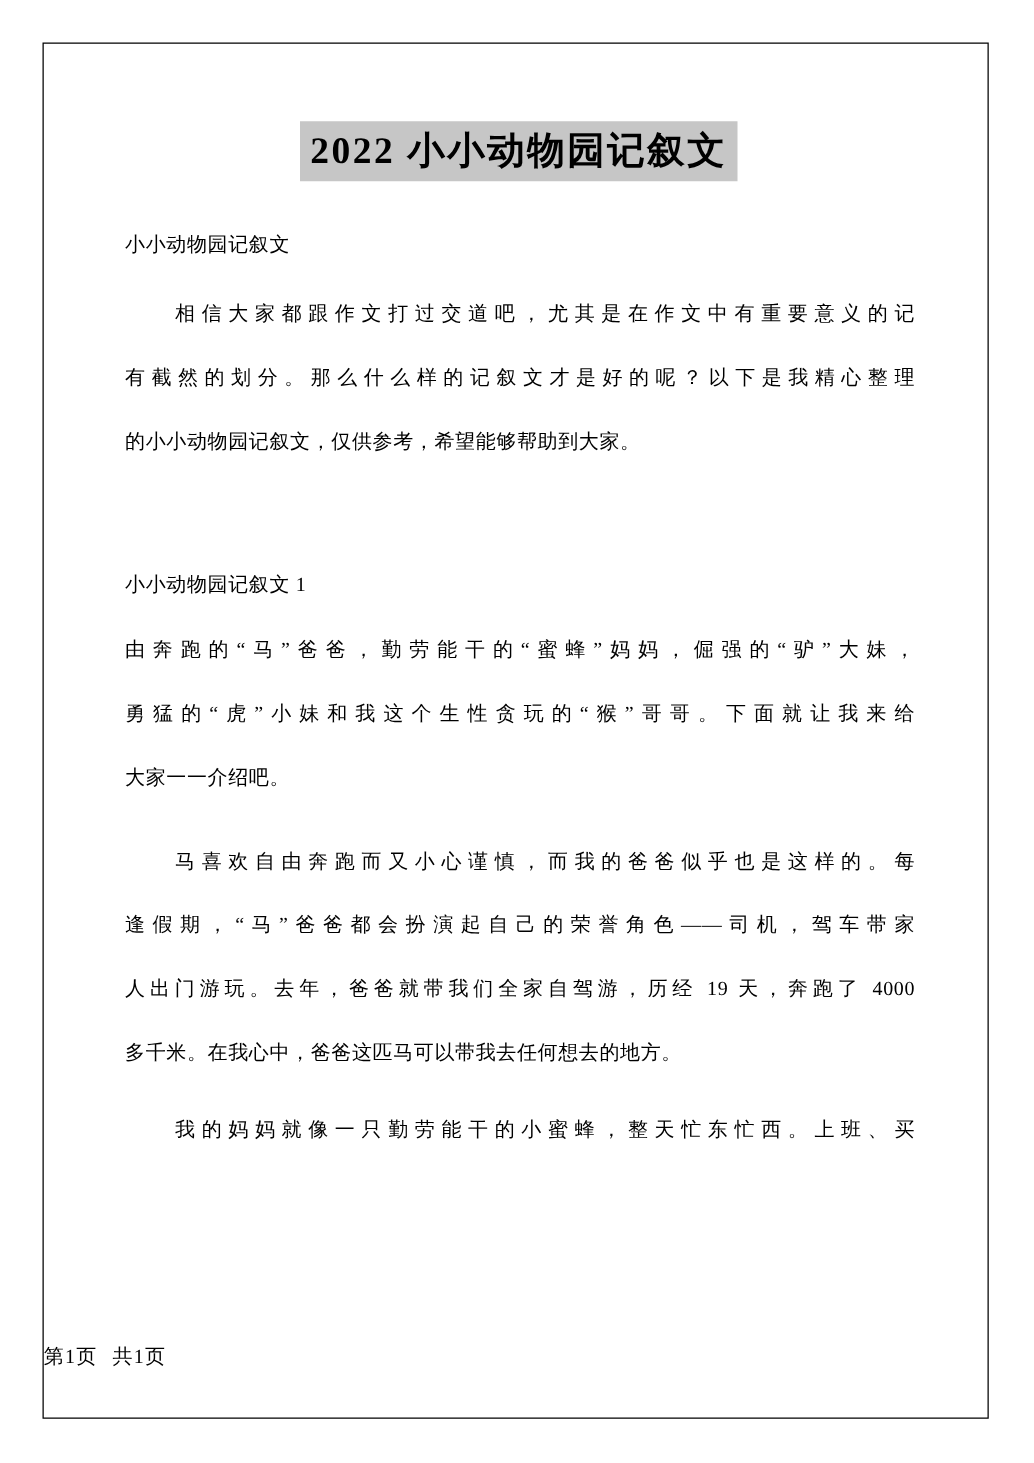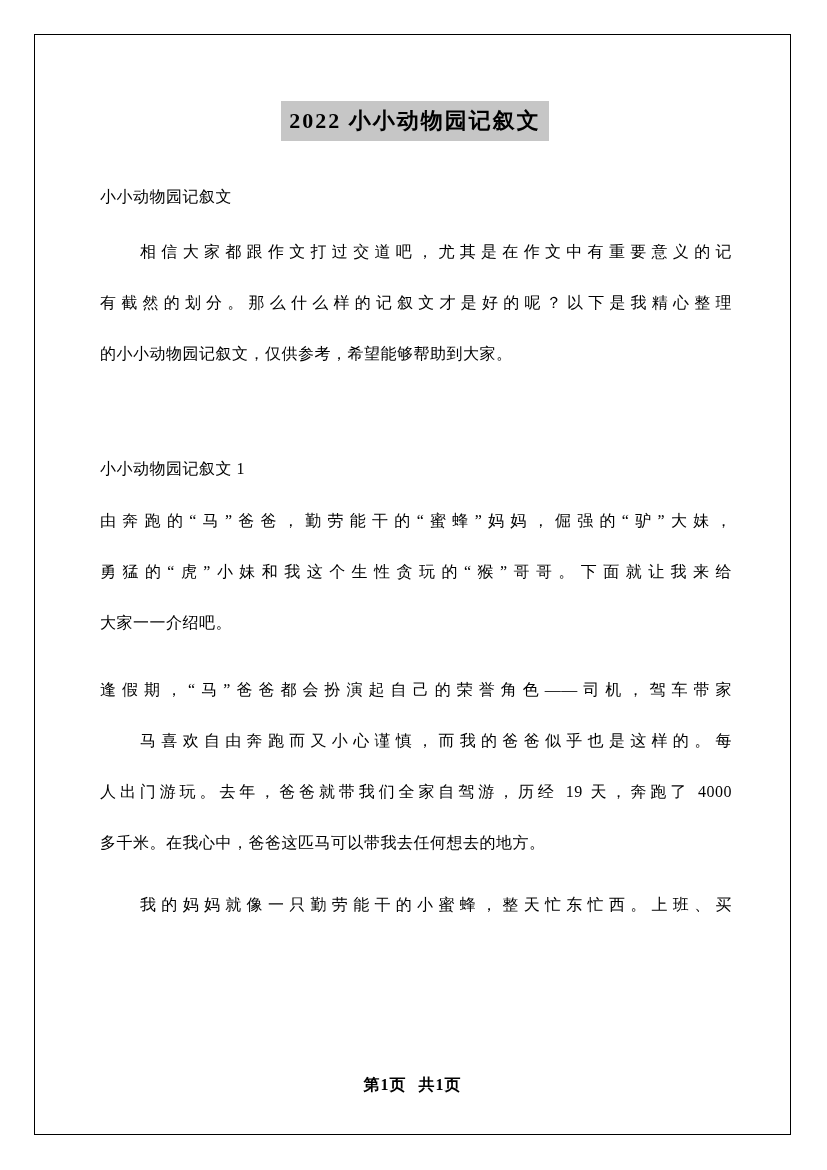--- a/index.html
+++ b/index.html
@@ -28,21 +28,21 @@
   }
   .title-wrap {
     margin-top: 63px;
     text-align: center;
     height: 46px;
     line-height: 46px;
     white-space: nowrap;
   }
   .title-highlight {
     background: #c6c6c6;
-    font-size: 22px;
+    font-size: 30px;
     font-weight: bold;
     letter-spacing: 2px;
     padding: 7px 8px 8px 8px;
   }
   .doc-body { width: 632px; }
   .block { margin: 0; }
   .tline {
     height: 51px;
     line-height: 51px;
     font-size: 16px;
@@ -54,23 +54,22 @@
     text-align-last: justify;
   }
   .tline.indent {
     text-indent: 40px;
   }
   .footer {
     position: absolute;
     bottom: 38px;
     left: 0;
     right: 0;
-    text-align: center;
     font-size: 16px;
-    font-weight: bold;
+    font-weight: normal;
     letter-spacing: 1px;
   }
   .footer .gap { display: inline-block; width: 12px; }
 </style>
 </head>
 <body>
 
 <div class="page">
   <div class="title-wrap">
     <span class="title-highlight">2022 小小动物园记叙文</span>
@@ -87,22 +86,22 @@
       </div>
       <div class="block" style="margin-top: 64px;">
         <div class="tline">小小动物园记叙文 1</div>
       </div>
       <div class="block" style="margin-top: 1px;">
         <div class="tline full">由奔跑的“马”爸爸，勤劳能干的“蜜蜂”妈妈，倔强的“驴”大妹，</div>
         <div class="tline full">勇猛的“虎”小妹和我这个生性贪玩的“猴”哥哥。下面就让我来给</div>
         <div class="tline">大家一一介绍吧。</div>
       </div>
       <div class="block" style="margin-top: 16px;">
+        <div class="tline full indent">马喜欢自由奔跑而又小心谨慎，而我的爸爸似乎也是这样的。每</div>
         <div class="tline full">逢假期，“马”爸爸都会扮演起自己的荣誉角色——司机，驾车带家</div>
-        <div class="tline full indent">马喜欢自由奔跑而又小心谨慎，而我的爸爸似乎也是这样的。每</div>
         <div class="tline full">人出门游玩。去年，爸爸就带我们全家自驾游，历经 19 天，奔跑了 4000</div>
         <div class="tline">多千米。在我心中，爸爸这匹马可以带我去任何想去的地方。</div>
       </div>
       <div class="block" style="margin-top: 11px;">
         <div class="tline full indent">我的妈妈就像一只勤劳能干的小蜜蜂，整天忙东忙西。上班、买</div>
       </div>
     </div>
 
   <div class="footer">
     <span>第1页</span><span class="gap"></span><span>共1页</span>

